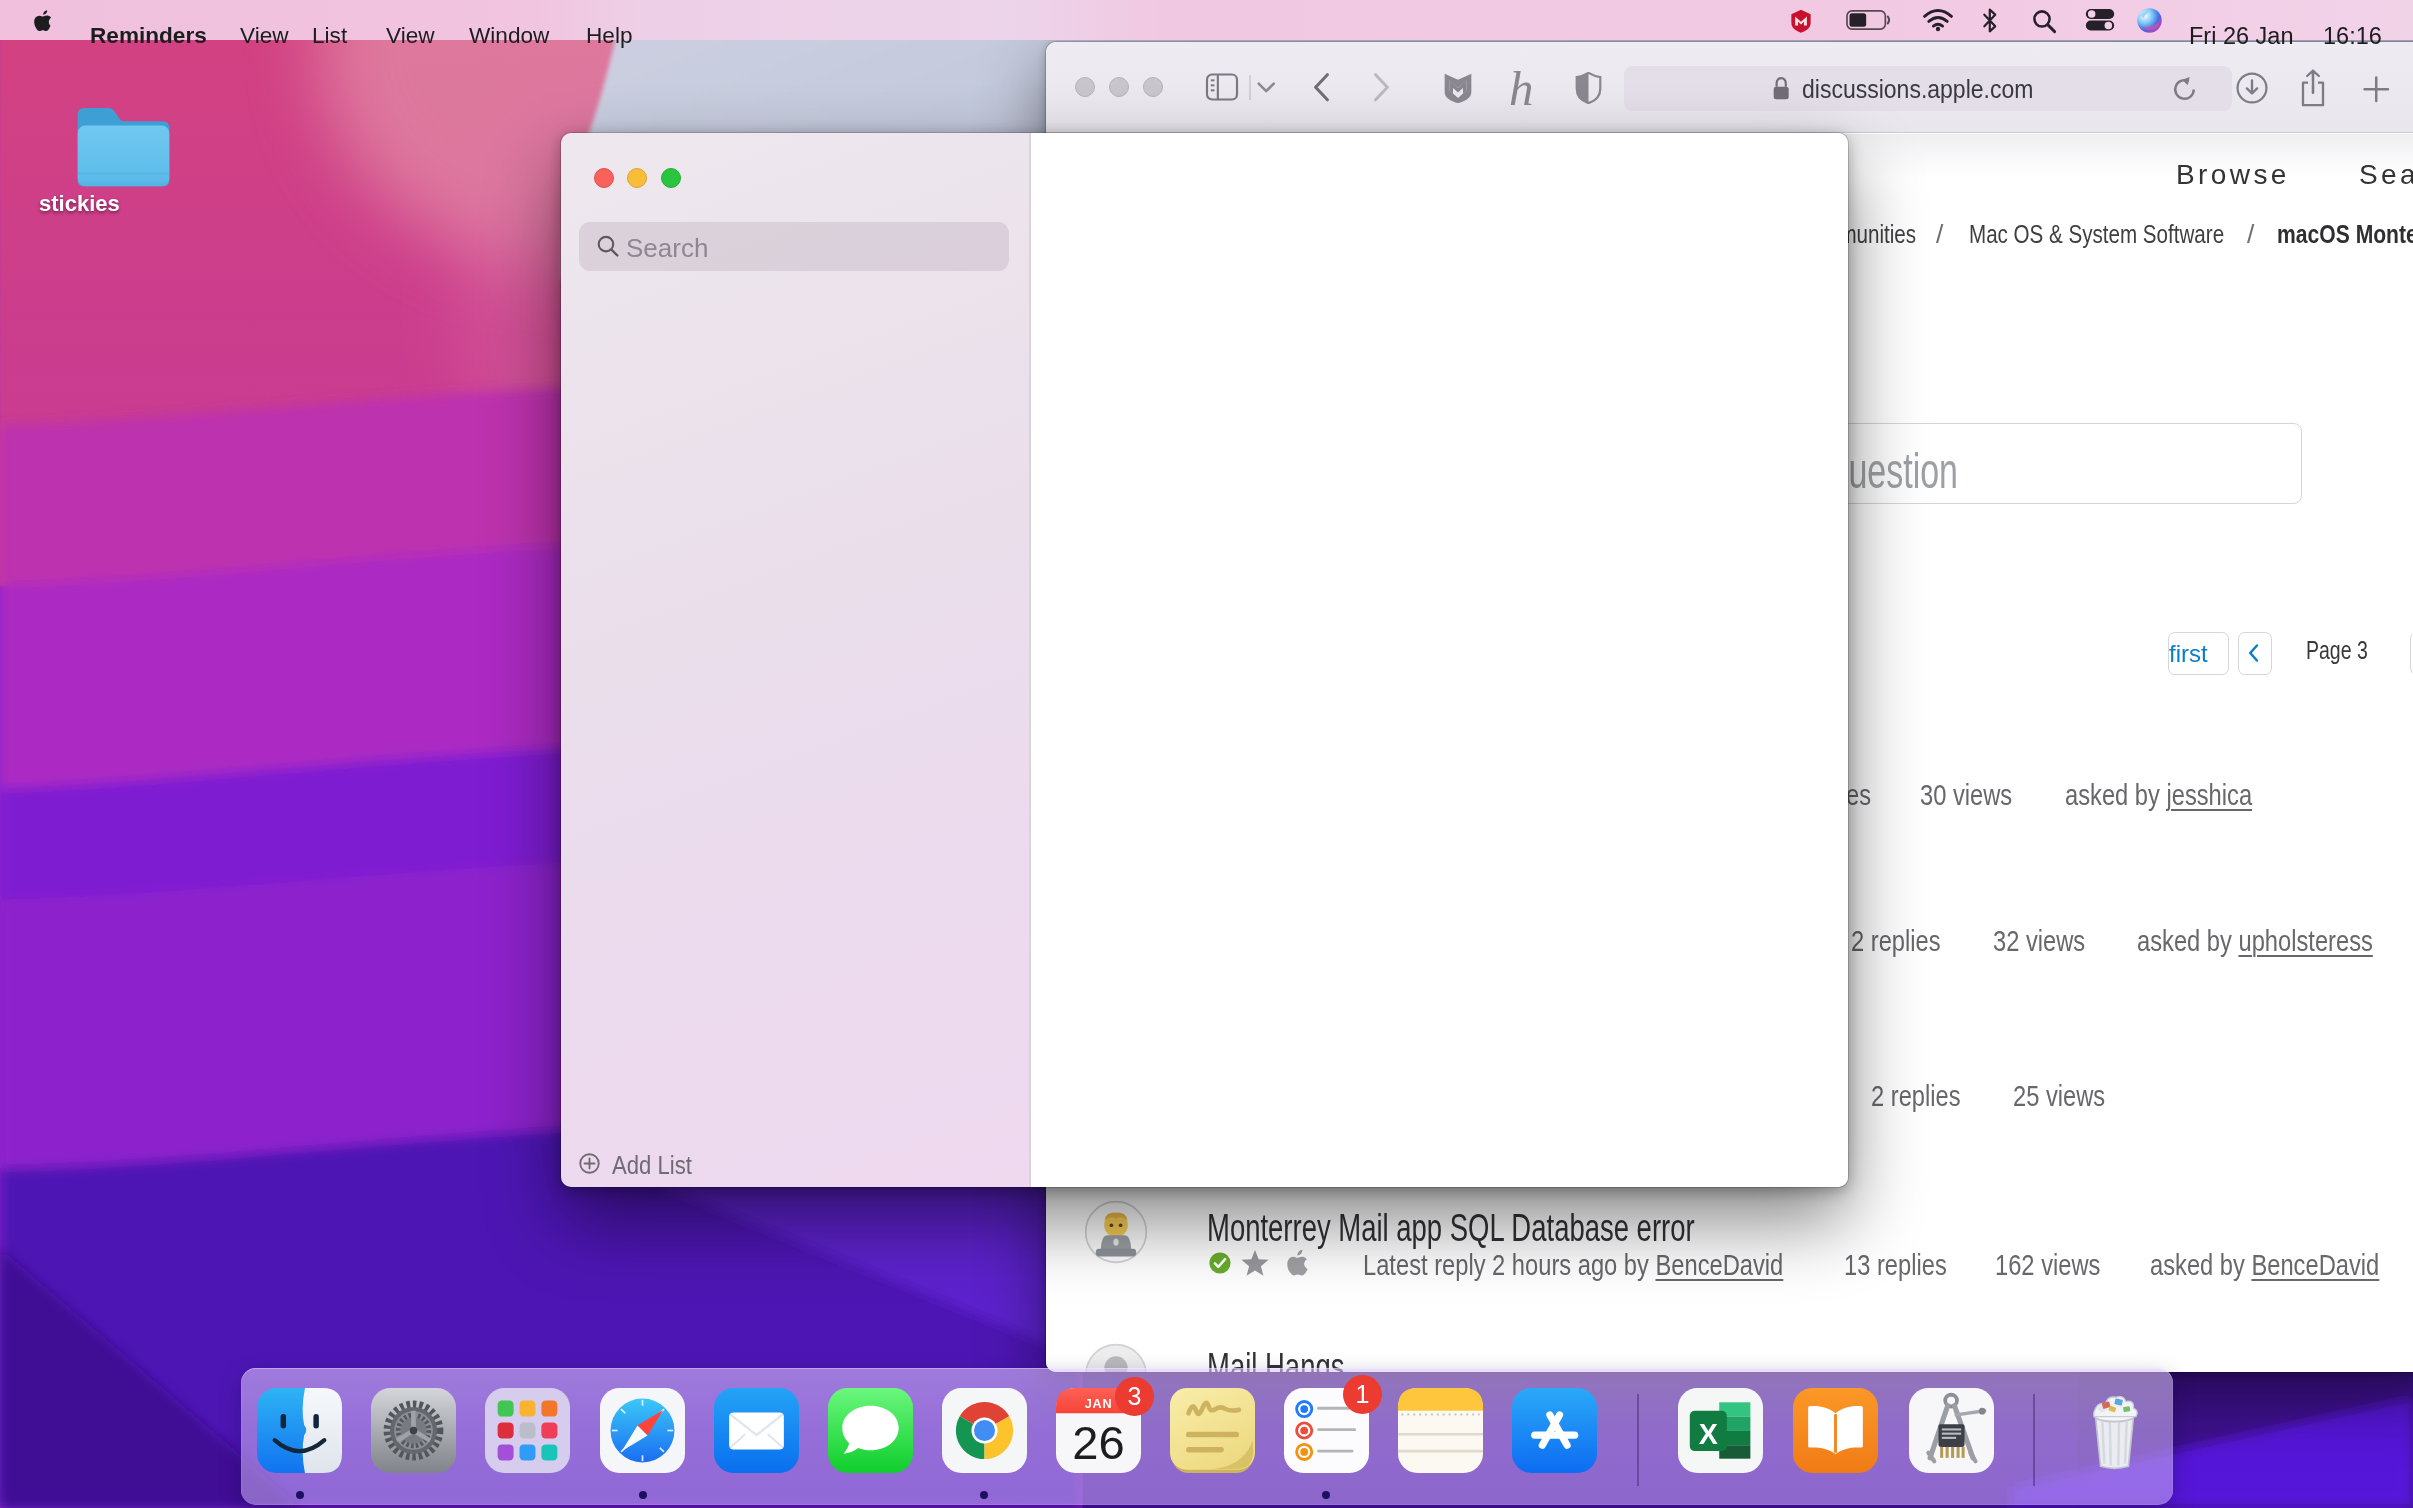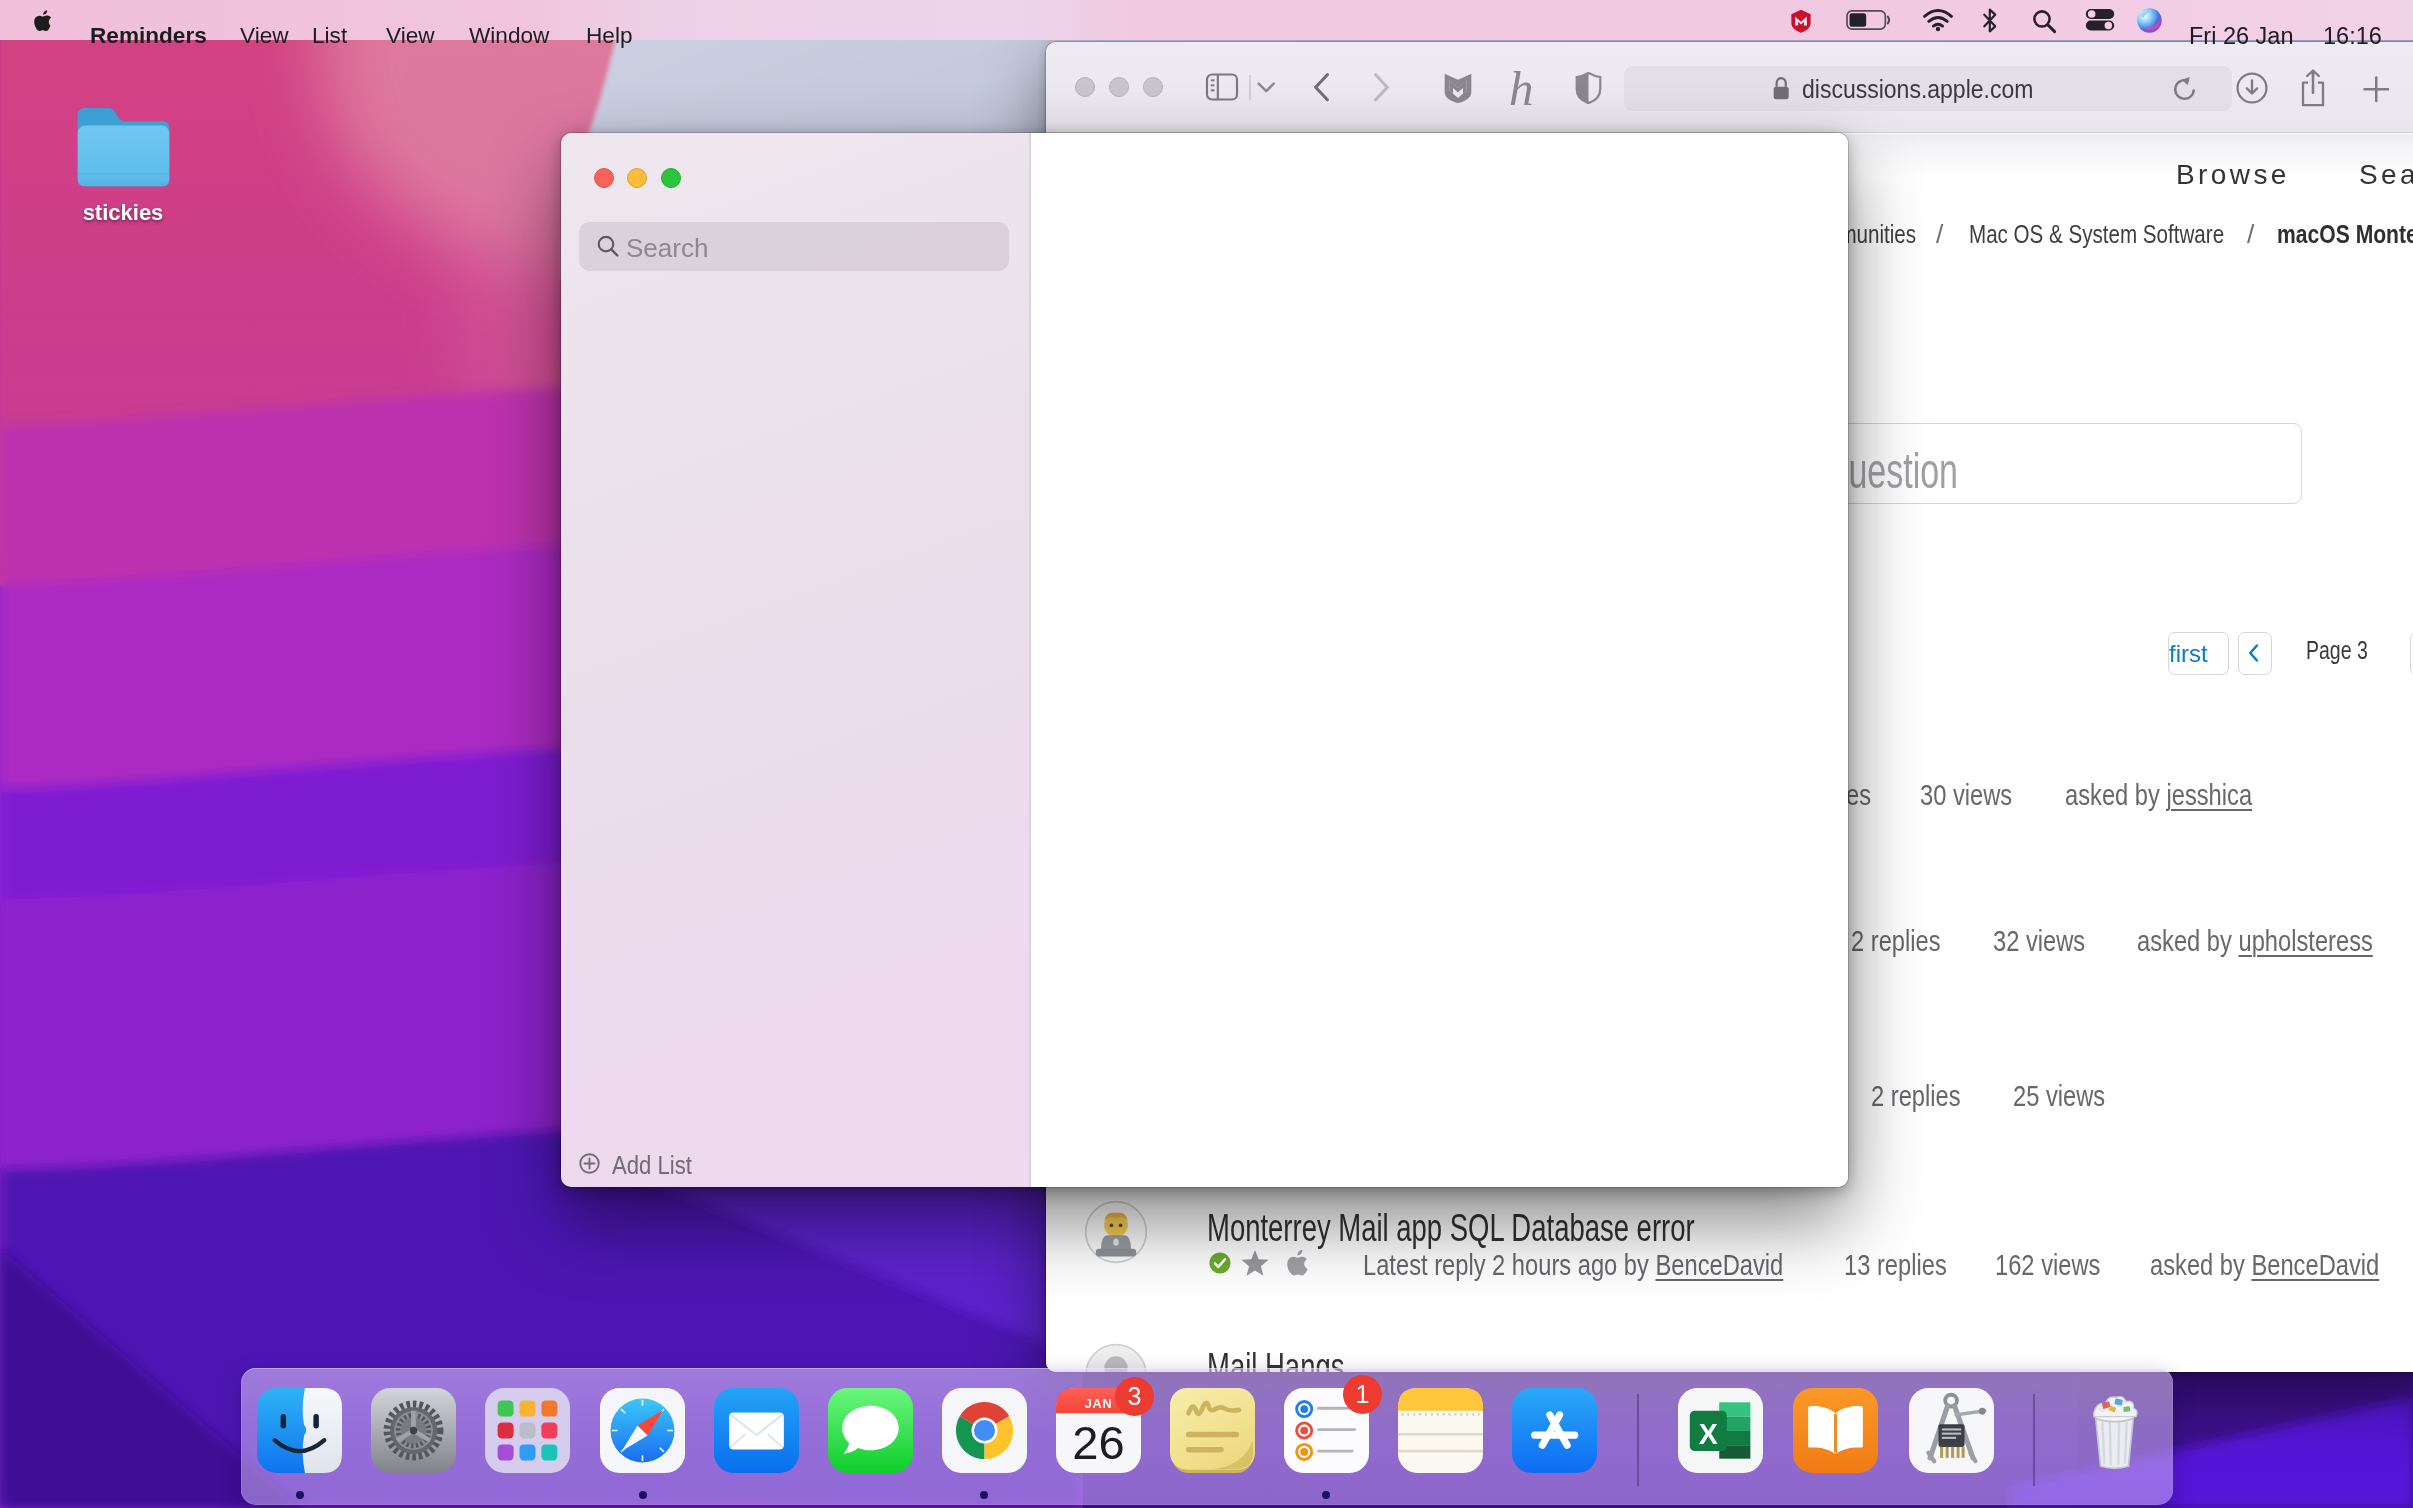--- a/index.html
+++ b/index.html
@@ -96,21 +96,21 @@
         <linearGradient id="gFold" x1="0" y1="0" x2="0" y2="1">
       <stop offset="0" stop-color="#70c8f0"></stop>
           <stop offset=".85" stop-color="#5fbcea"></stop>
           <stop offset="1" stop-color="#54b2e4"></stop>
     </linearGradient>
       </defs>
     <path d="M 4,14 Q 4,6 12,6 L 40,6 Q 46,6 49,11 L 54,19 Q 56,22 61,22 L 106,22 Q 114,22 114,30 L 114,92 Q 114,100 106,100 L 12,100 Q 4,100 4,92 Z" fill="#3e9fd4"></path>
     <rect x="4" y="27" width="110" height="73" rx="9" fill="url(#gFold)"></rect>
     <rect x="4" y="83" width="110" height="3" fill="#54b2e4" opacity=".6"></rect>
   </svg>
-  <div class="abs" style="left:39px;top:200px;width:168px;text-align:center;color:#fff;font-size:22px;font-weight:700;text-shadow:0 1.7px 3.4px rgba(0,0,0,.45)">stickies</div>
+  <div class="abs" style="left:39px;top:191px;width:168px;color:#fff;font-size:22px;font-weight:700;text-shadow:0 1.7px 3.4px rgba(0,0,0,.45)">stickies</div>
 
   <div id="safari">
     <div id="stoolbar">
 
       <circle class="abs" style="left:28.5px;top:35px;width:20px;height:20px;border-radius:50%;background:#c9c5cd;border:0.8px solid #b6b2ba;box-sizing:border-box"></circle>
       <circle class="abs" style="left:63px;top:35px;width:20px;height:20px;border-radius:50%;background:#c9c5cd;border:0.8px solid #b6b2ba;box-sizing:border-box"></circle>
       <circle class="abs" style="left:97px;top:35px;width:20px;height:20px;border-radius:50%;background:#c9c5cd;border:0.8px solid #b6b2ba;box-sizing:border-box"></circle>
       <svg class="abs" style="left:159px;top:30px" width="34" height="30" viewBox="0 0 40 36">
         <rect x="2" y="3" width="36" height="30" rx="6" fill="none" stroke="#7c7881" stroke-width="2.6"></rect>
         <line x1="15" y1="3" x2="15" y2="33" stroke="#7c7881" stroke-width="2.6"></line>

